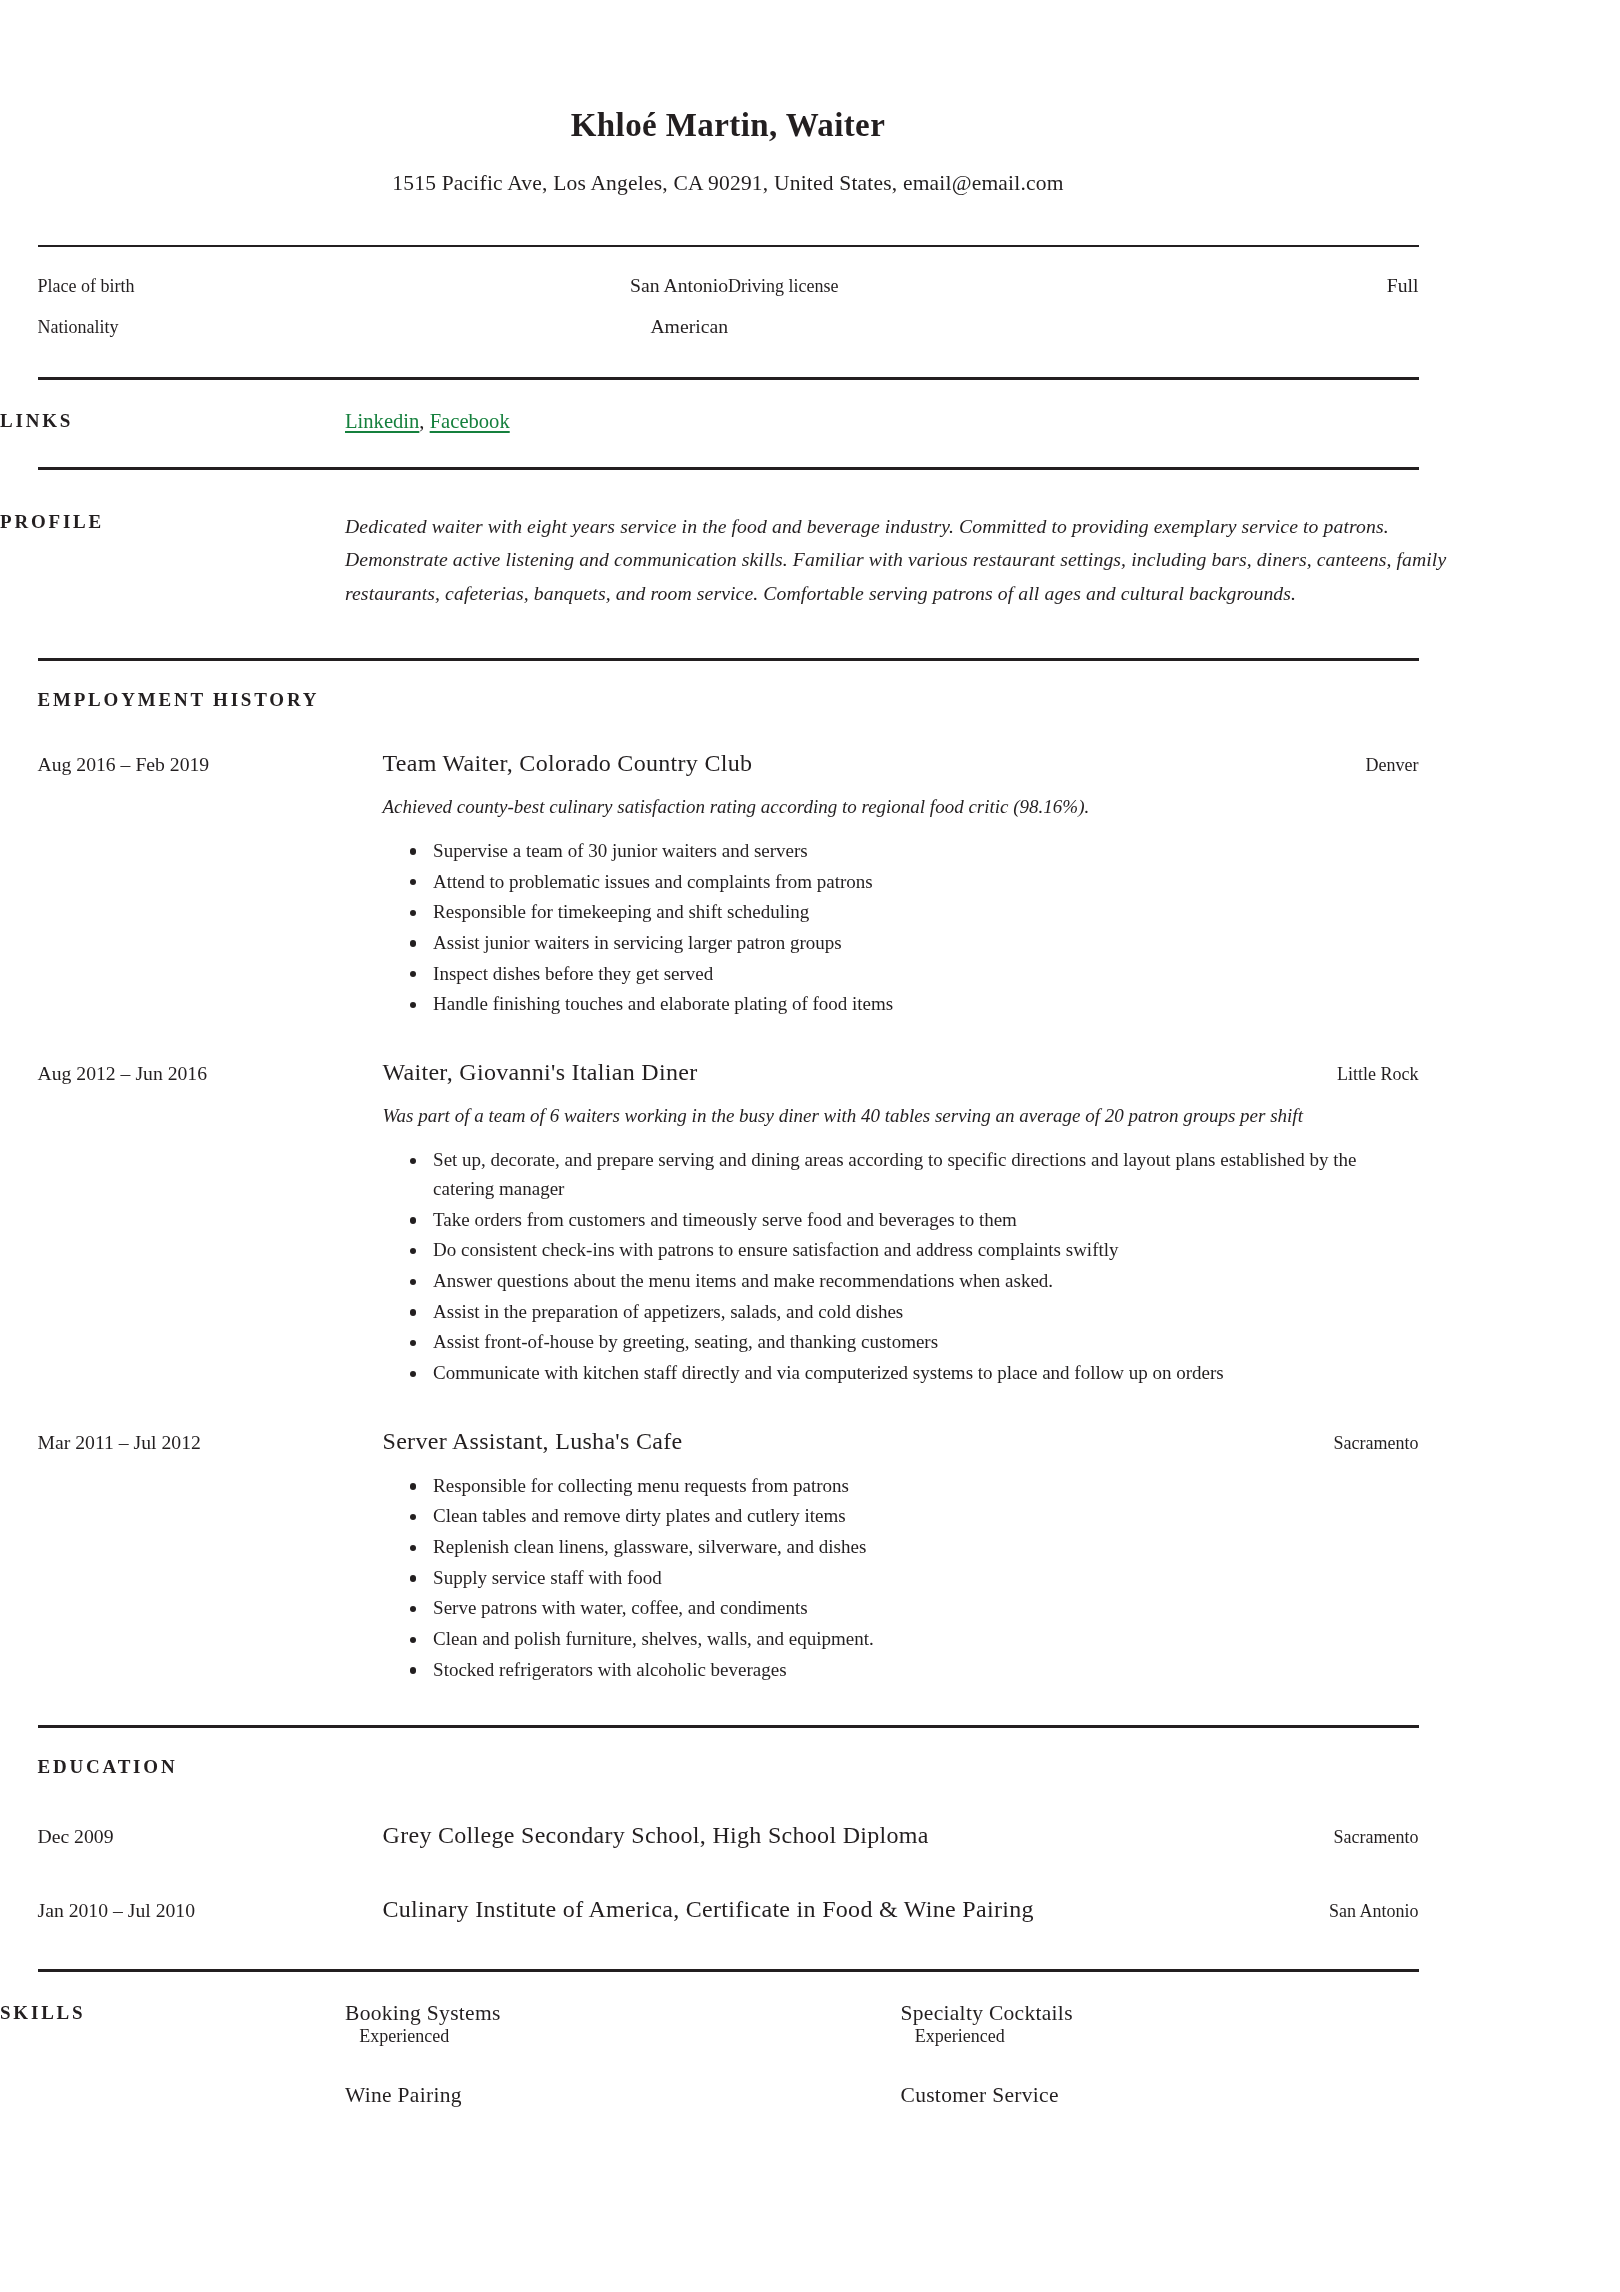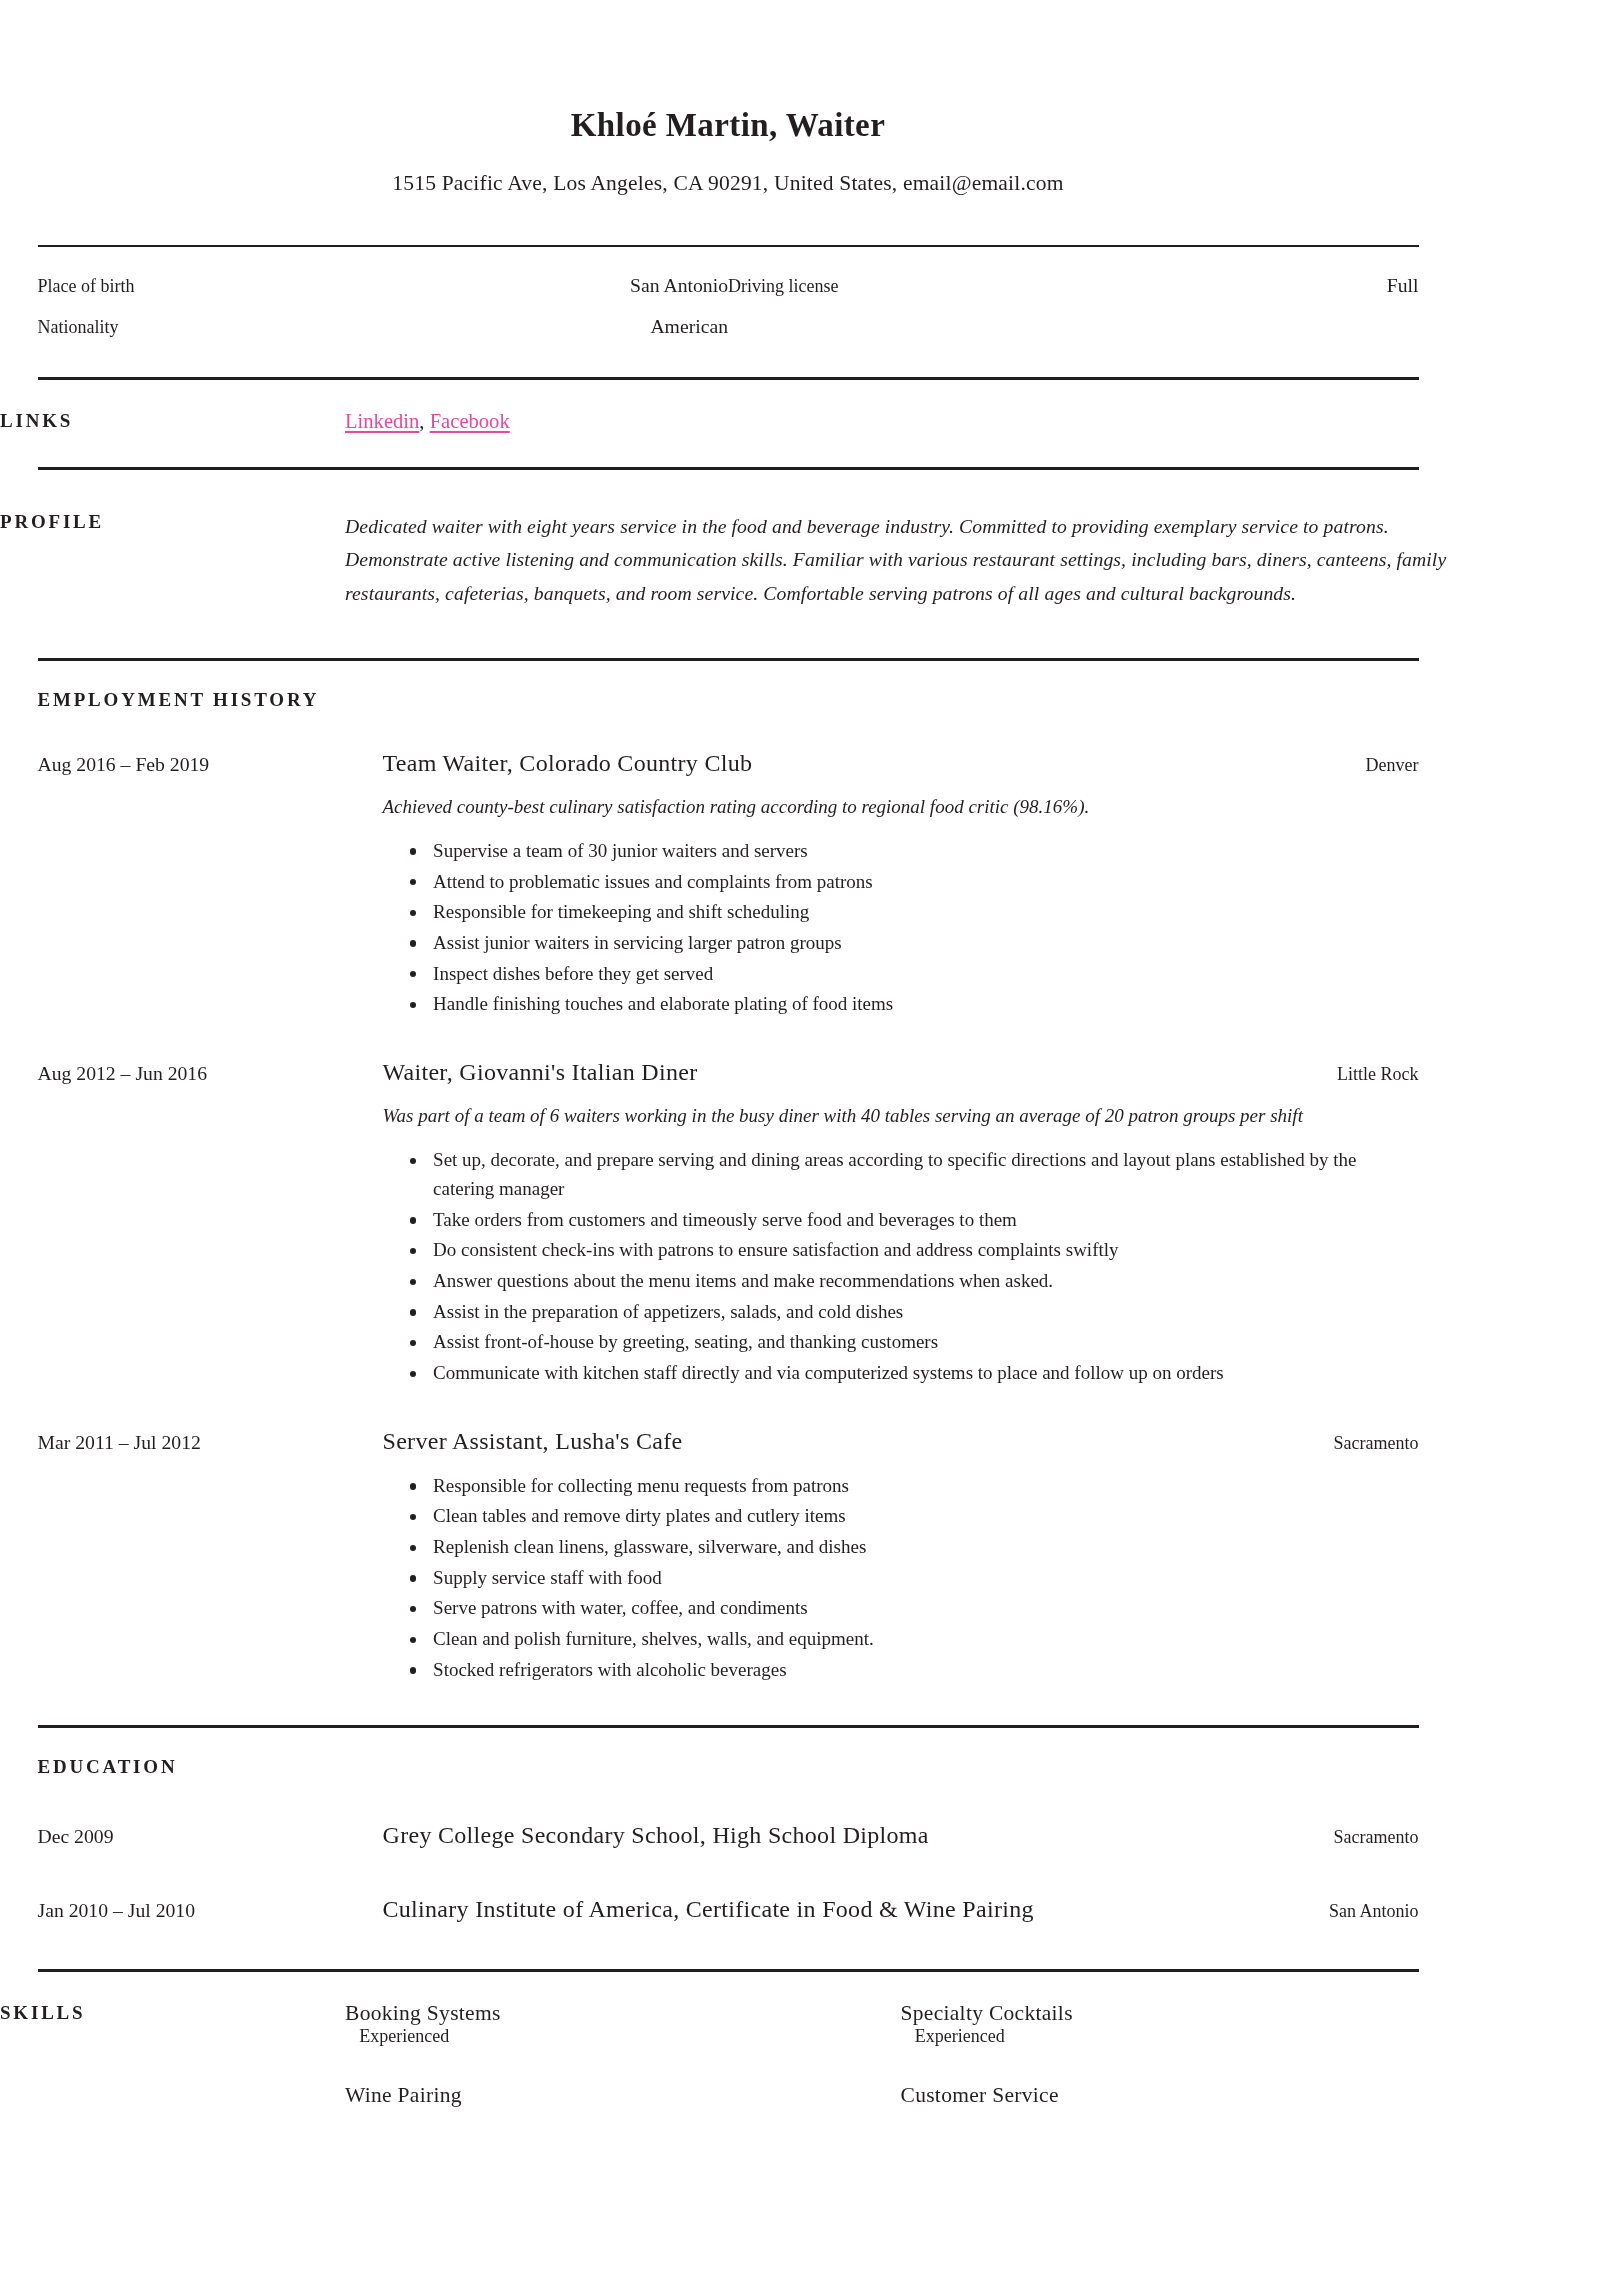--- a/index.html
+++ b/index.html
@@ -96,21 +96,21 @@
     white-space: nowrap;
     padding-left: 16px;
   }
   .det-cell.empty .det-key,
   .det-cell.empty .det-val { visibility: hidden; }
 
   
   .links { margin-top: 29px; }
   .links .col-main { font-size: 20.6px; padding-top: 0.9px; }
   .link-a {
-    color: #ec4899;
+    color: #15803d;
     text-decoration: underline;
     text-underline-offset: 2.7px;
   }
 
   
   .profile { margin-top: 40px; }
   .profile-text {
     font-size: 19.7px;
     font-style: italic;
     line-height: 1.72;

